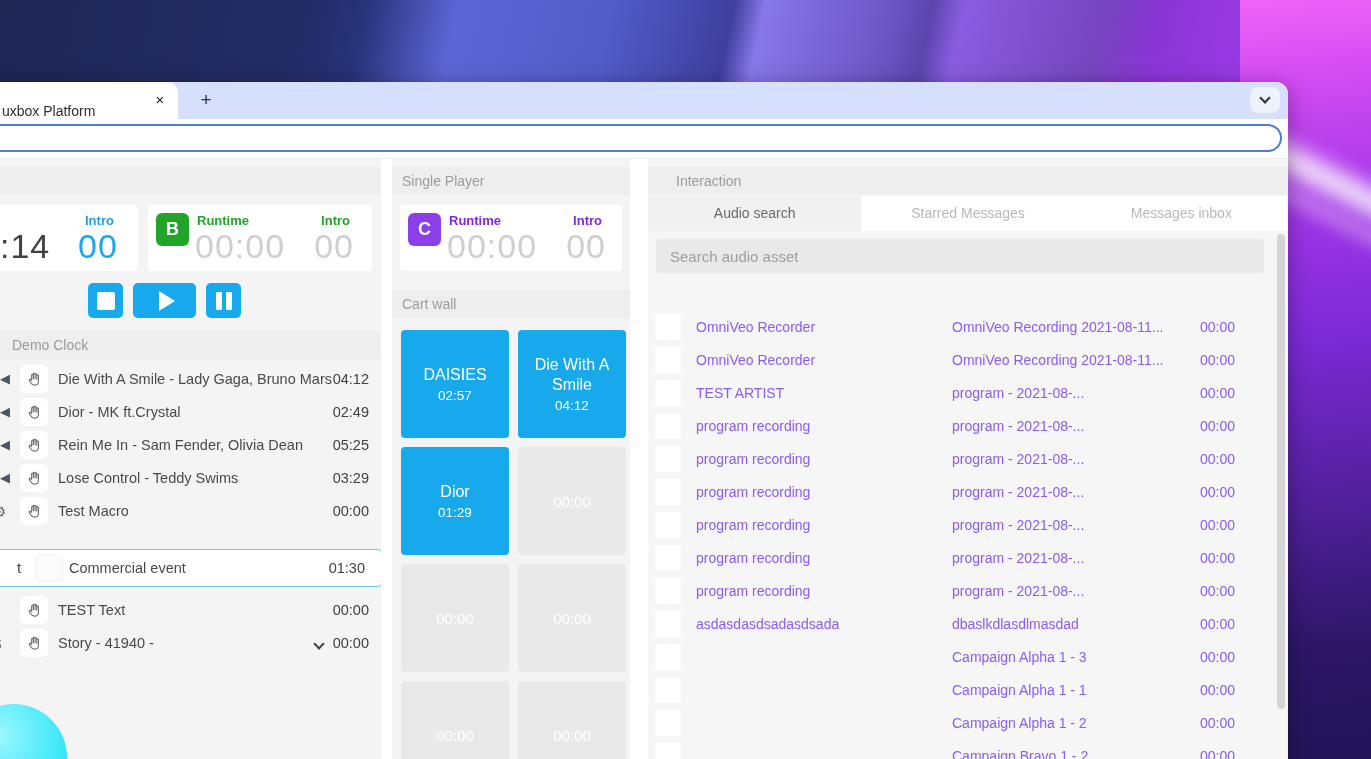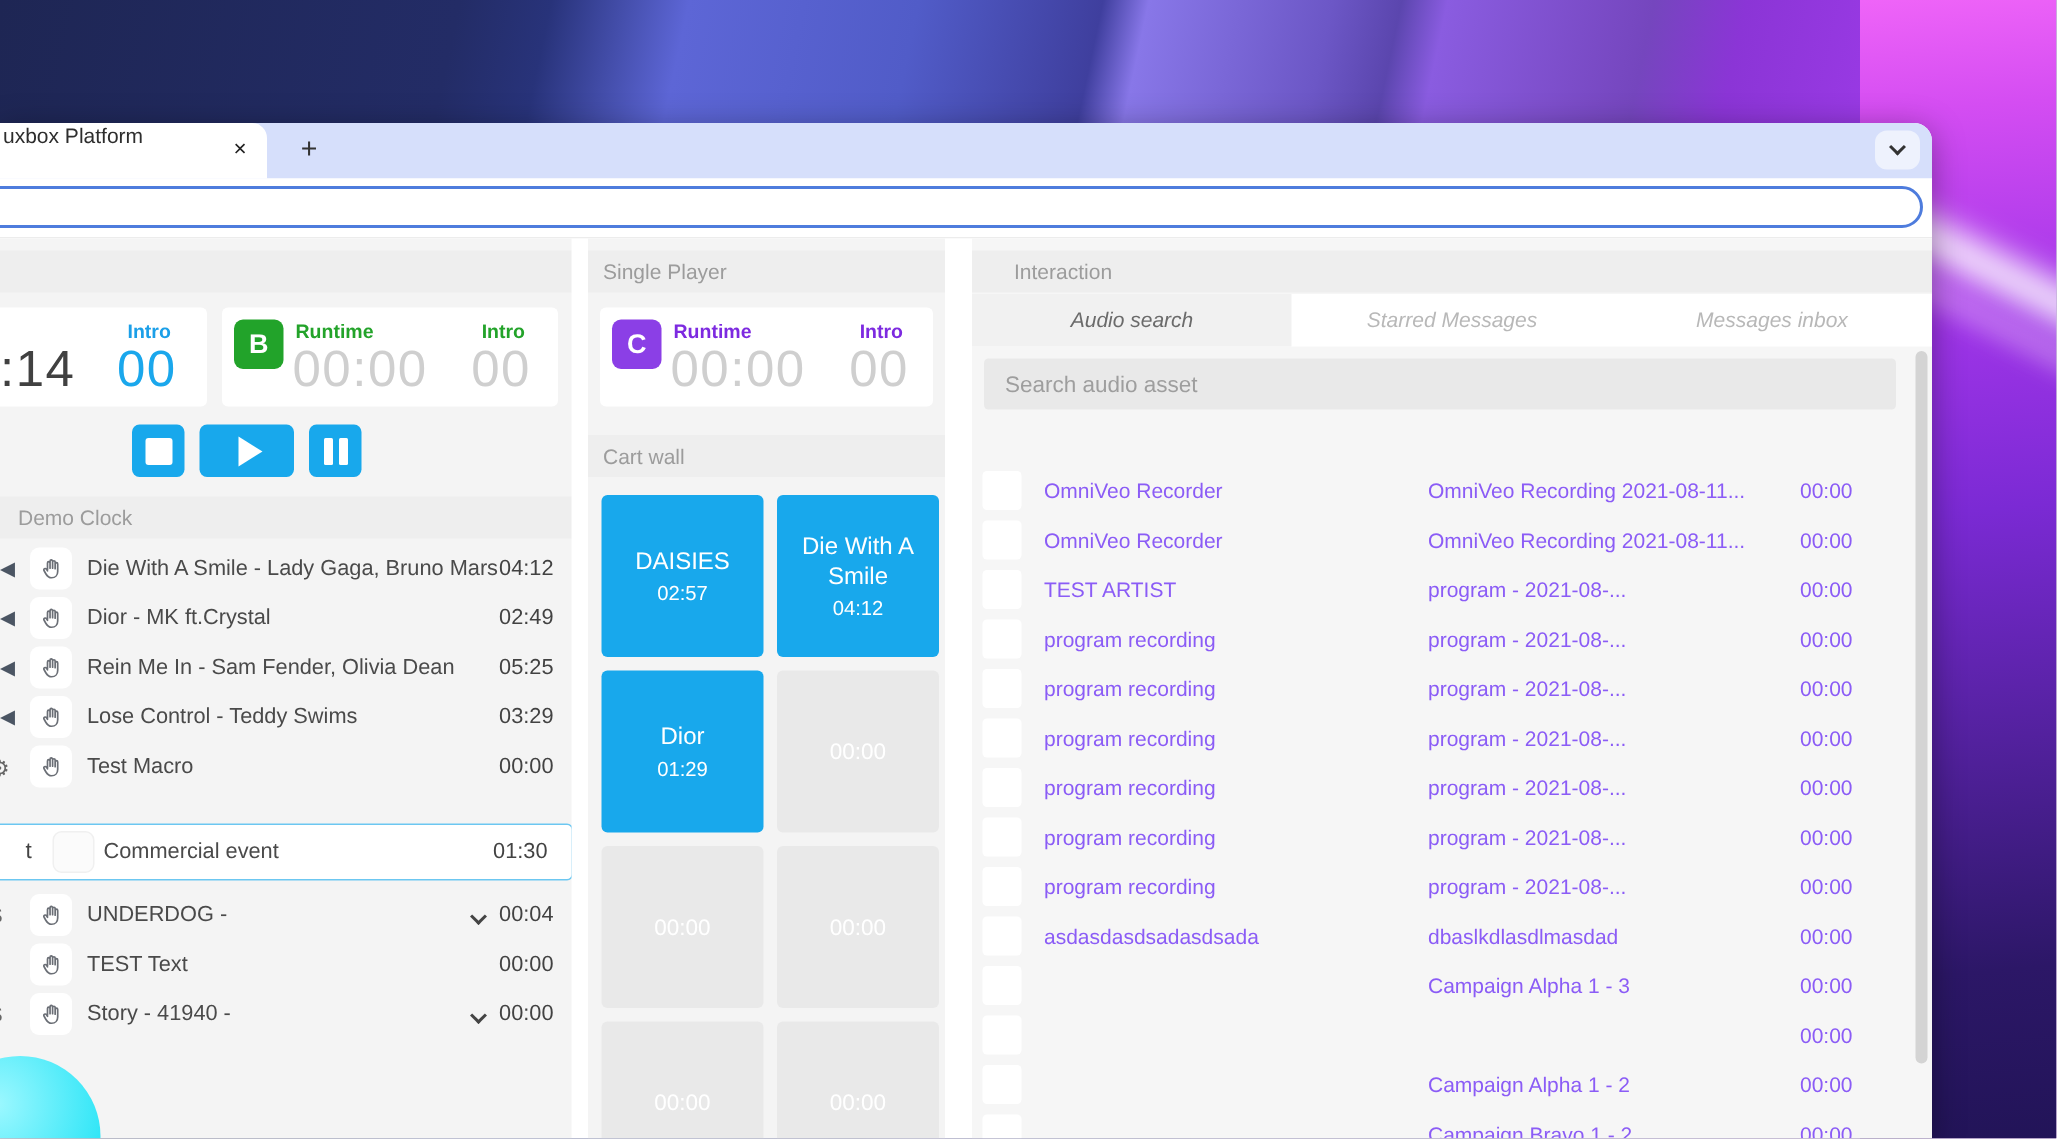--- a/index.html
+++ b/index.html
@@ -15,21 +15,21 @@
   .streak1 { position:absolute; left:1215px; top:160px; width:200px; height:26px;
     background:rgba(255,255,255,.85); transform:rotate(27deg); filter:blur(10px); }
   .streak2 { position:absolute; left:1220px; top:205px; width:200px; height:12px;
     background:rgba(255,230,255,.45); transform:rotate(27deg); filter:blur(8px); }
 
   
   .window { position:absolute; left:0; top:82px; width:1288px; height:677px;
     background:#fff; border-top-right-radius:12px; overflow:hidden; box-shadow:0 4px 22px rgba(0,0,0,.35); }
   .tabstrip { position:absolute; left:0; top:0; right:0; height:37px; background:#d6dffb; }
   .tab { position:absolute; left:0; top:0; width:178px; height:37px; background:#fff;
-    border-top-right-radius:10px; display:flex; align-items:flex-start; }
+    border-top-right-radius:10px; display:flex; align-items:flex-end; }
   .tab-title { margin-left:2px; font-size:14px; color:#2e2e2e; white-space:nowrap; }
   .tab-close { position:absolute; right:8px; top:8px; width:20px; height:20px; text-align:center;
     line-height:20px; font-size:15px; color:#222; }
   .newtab { position:absolute; left:193px; top:5px; width:26px; height:26px; text-align:center;
     line-height:25px; font-size:19px; color:#333; border-radius:6px; }
   .menu-chevron { position:absolute; right:8px; top:5px; width:30px; height:26px; background:#eef2fd;
     border-radius:8px; display:flex; align-items:center; justify-content:center; }
   .chev { width:8px; height:8px; border-right:2px solid #333; border-bottom:2px solid #333;
     transform:rotate(45deg); margin-top:-4px; }
   .urlrow { position:absolute; left:0; top:37px; right:0; height:40px; background:#fff;
@@ -97,21 +97,21 @@
   .cart-card { width:108px; height:108px; border-radius:4px; display:flex; flex-direction:column;
     align-items:center; justify-content:center; text-align:center; padding:6px; }
   .cart-card.on { background:#18a8ec; color:#fff; }
   .cart-card.off { background:#e9e9e9; color:#fff; }
   .cart-label { font-size:16px; line-height:20px; }
   .cart-time { font-size:13.5px; margin-top:3px; }
   .cart-card.off .cart-time { font-size:15px; margin-top:0; }
 
   
   .tabs { position:absolute; left:0; right:0; top:37px; height:35px; background:#fff; display:flex; }
-  .itab { flex:1; text-align:center; line-height:35px; font-size:14px; color:#b8b8b8;font-style:italic; }
+  .itab { flex:1; text-align:center; line-height:35px; font-size:14px; color:#b8b8b8; }
   .itab.active { background:#f1f1f1; color:#6b6b6b; }
   .search { position:absolute; left:8px; top:80px; width:608px; height:34px; background:#e9e9e9;
     border:none; border-radius:3px; padding-left:14px; font-size:15px; color:#c2410c;
     font-family:"Liberation Sans","DejaVu Sans",sans-serif; }
   .search::placeholder { color:#9e9e9e; }
   .thead { position:absolute; left:0; right:0; top:128px; height:20px; font-size:13.5px; color:#ababab; }
   .c-artist { position:absolute; left:48px; } .c-title { position:absolute; left:304px; } .c-dur { position:absolute; left:552px; }
   .tbody { position:absolute; left:0; right:0; top:152px; }
   .trow { position:relative; height:33px; font-size:14px; color:#8b5cf6; }
   .trow .cb { position:absolute; left:7px; top:3px; width:26px; height:26px; background:#fff; border-radius:3px; }
@@ -237,31 +237,20 @@
 
         <div class="commercial">
           <span class="frag">t</span>
           <span class="icon-box"></span>
           <span class="row-title">Commercial event</span>
           <span class="row-dur">01:30</span>
         </div>
 
         <div class="extra-list">
             <div class="clock-row">
-              <span class="edge-ic edge-cut">$</span>
-              <span class="hand-box">
-                <svg viewBox="0 0 24 24" fill="none" stroke="#6b6f76" stroke-width="1.6" stroke-linecap="round" stroke-linejoin="round">
-                  <path d="M8 12.5V6a1.2 1.2 0 0 1 2.4 0v5M10.4 11V4.4a1.2 1.2 0 0 1 2.4 0V11M12.8 11V5.2a1.2 1.2 0 0 1 2.4 0v6M15.2 11.5V7a1.2 1.2 0 0 1 2.4 0v7c0 3.6-2.3 6-5.7 6-2.8 0-4.1-1.4-5.5-3.8l-1.7-3c-.5-.9.1-1.9 1.1-1.9.5 0 1 .3 1.3.8l.9 1.4"></path>
-                </svg>
-              </span>
-              <span class="row-title">UNDERDOG -</span>
-              <i class="row-chev"></i>
-              <span class="row-dur">00:04</span>
-            </div>
-            <div class="clock-row">
               <span class="hand-box">
                 <svg viewBox="0 0 24 24" fill="none" stroke="#6b6f76" stroke-width="1.6" stroke-linecap="round" stroke-linejoin="round">
                   <path d="M8 12.5V6a1.2 1.2 0 0 1 2.4 0v5M10.4 11V4.4a1.2 1.2 0 0 1 2.4 0V11M12.8 11V5.2a1.2 1.2 0 0 1 2.4 0v6M15.2 11.5V7a1.2 1.2 0 0 1 2.4 0v7c0 3.6-2.3 6-5.7 6-2.8 0-4.1-1.4-5.5-3.8l-1.7-3c-.5-.9.1-1.9 1.1-1.9.5 0 1 .3 1.3.8l.9 1.4"></path>
                 </svg>
               </span>
               <span class="row-title">TEST Text</span>
               <span class="row-dur">00:00</span>
             </div>
             <div class="clock-row">
               <span class="edge-ic edge-cut">$</span>
@@ -389,20 +378,21 @@
             </div>
             <div class="trow">
               <span class="cb"></span>
               <span class="c-artist"></span>
               <span class="c-title">Campaign Alpha 1 - 3</span>
               <span class="c-dur">00:00</span>
             </div>
             <div class="trow">
               <span class="cb"></span>
               <span class="c-artist"></span>
+              <span class="c-title">Campaign Alpha 1 - 1</span>
               <span class="c-dur">00:00</span>
             </div>
             <div class="trow">
               <span class="cb"></span>
               <span class="c-artist"></span>
               <span class="c-title">Campaign Alpha 1 - 2</span>
               <span class="c-dur">00:00</span>
             </div>
             <div class="trow">
               <span class="cb"></span>

